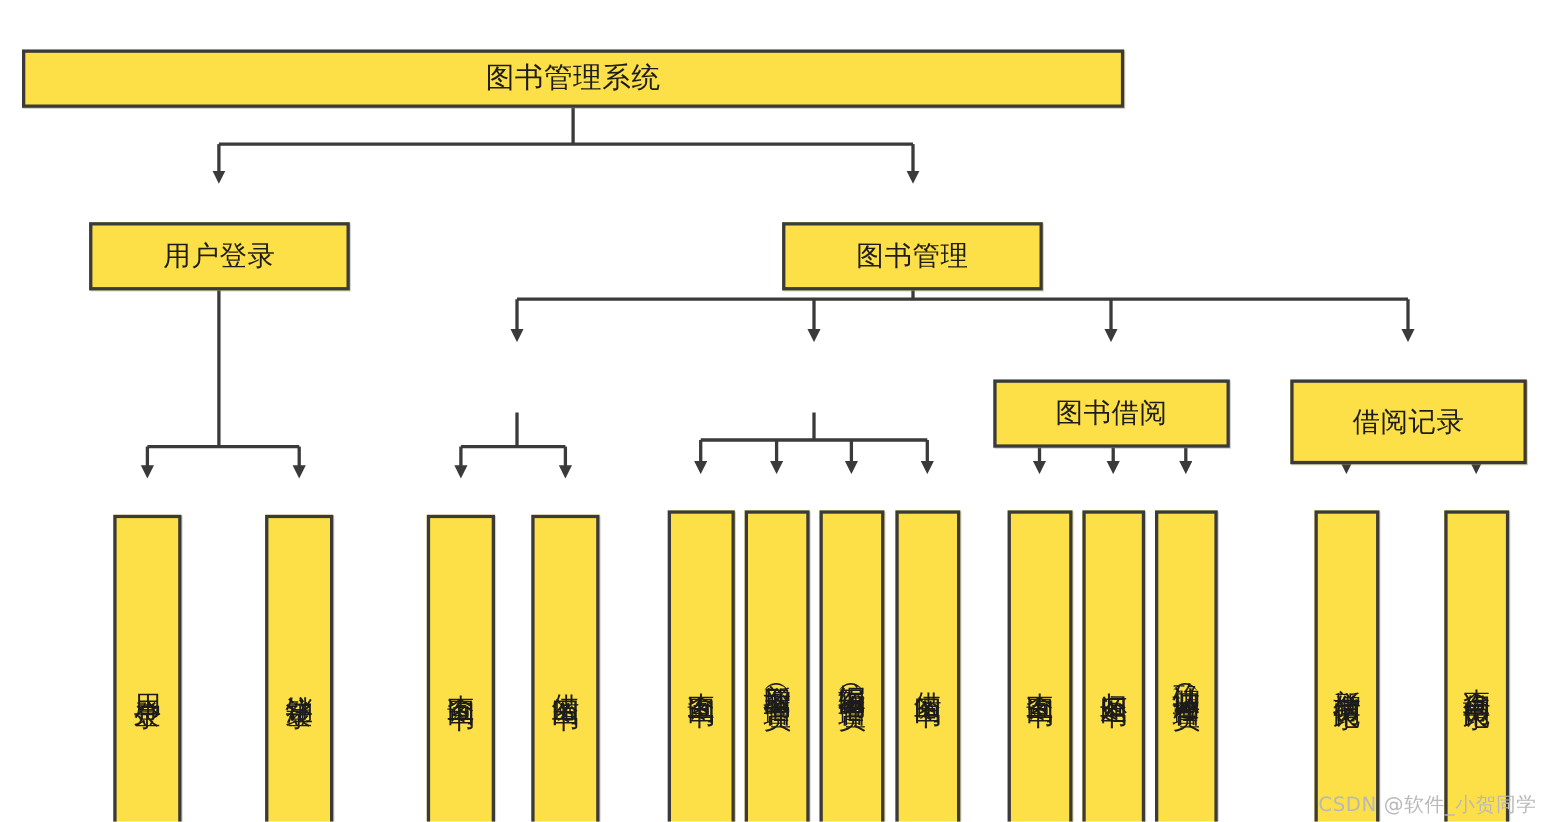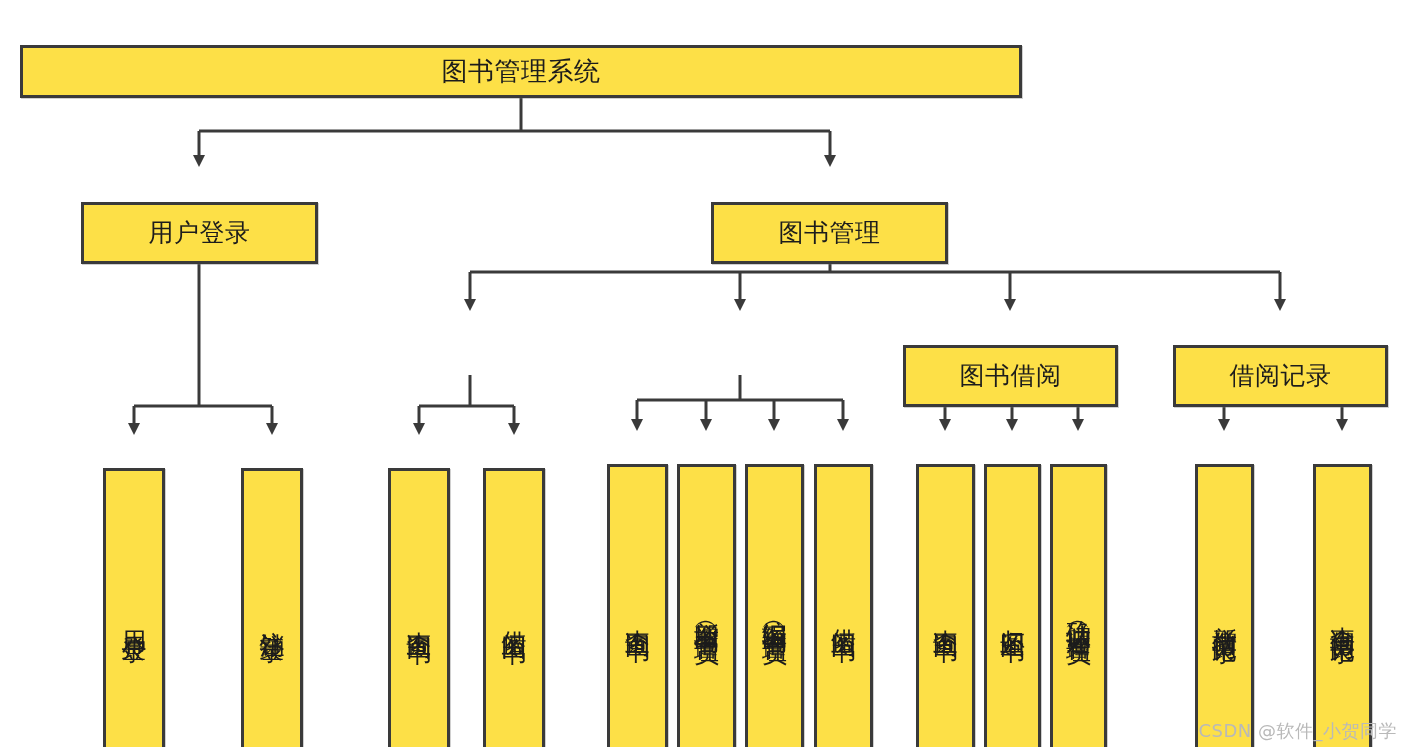--- a/index.html
+++ b/index.html
@@ -138,21 +138,21 @@
   <div class="node h" style="left:81px; top:170px; width:237px; height:62px;">
     <span class="label">用户登录</span>
   </div>
   <div class="node h" style="left:711px; top:170px; width:237px; height:62px;">
     <span class="label">图书管理</span>
   </div>
 
   <div class="node h" style="left:903px; top:313px; width:215px; height:62px;">
     <span class="label">图书借阅</span>
   </div>
-  <div class="node h" style="left:1173px; top:313px; width:215px; height:62px;">
+  <div class="node h" style="left:1173px; top:313px; width:215px; height:77px;">
     <span class="label">借阅记录</span>
   </div>
 
   <div class="node v" style="left:103px; top:436px; width:62px; height:297px;">
     <span class="label">用户登录</span>
   </div>
   <div class="node v" style="left:241px; top:436px; width:62px; height:297px;">
     <span class="label">注销登录</span>
   </div>
 

